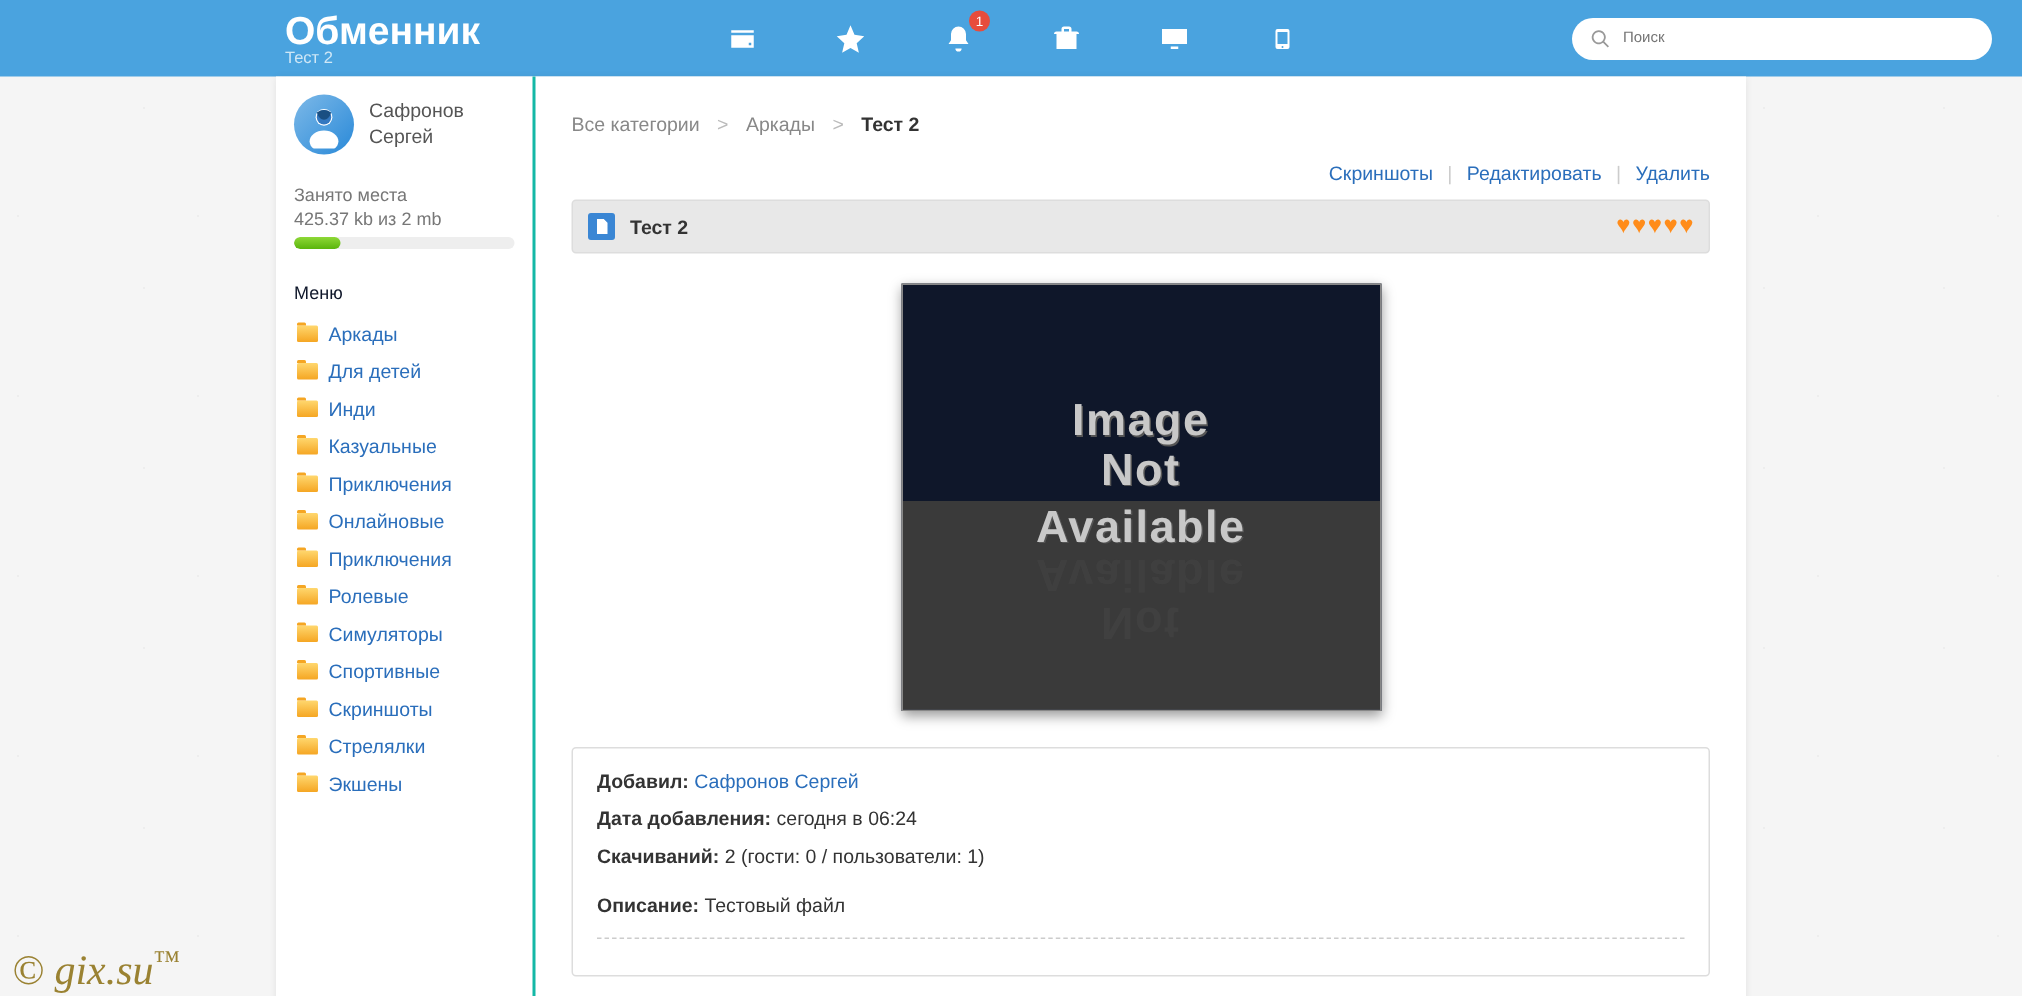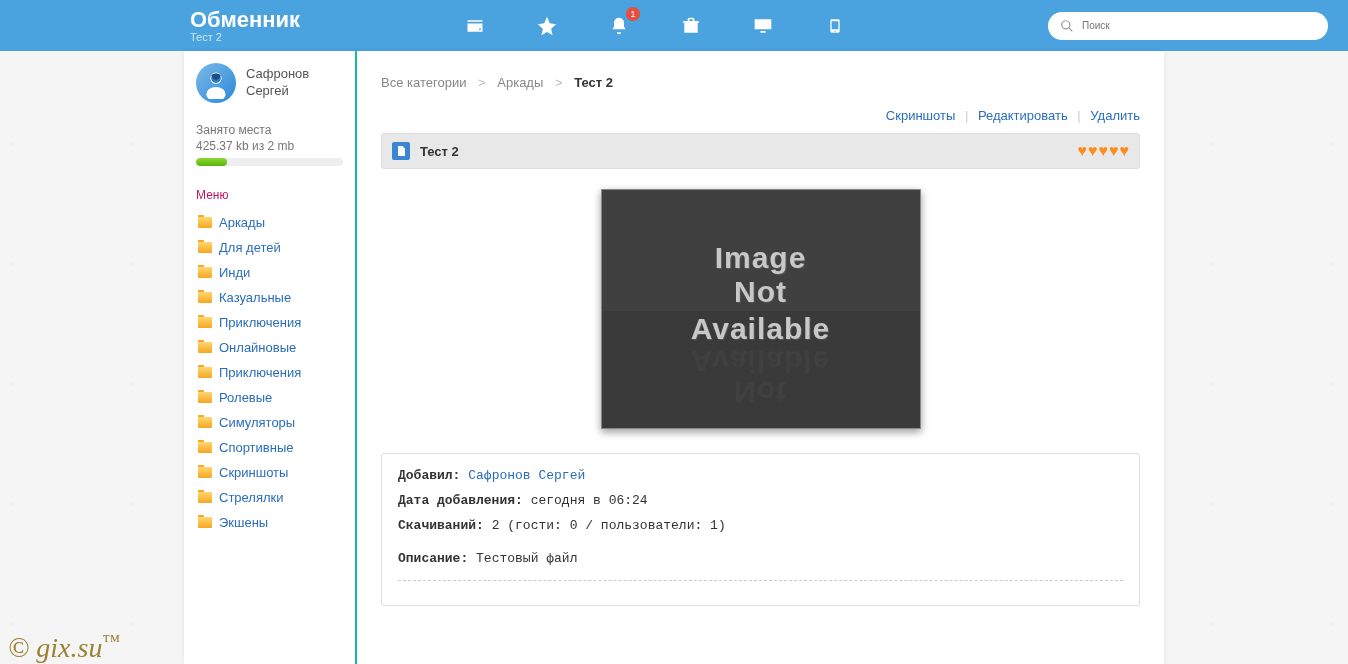--- a/index.html
+++ b/index.html
@@ -10,21 +10,21 @@
   background: #f5f5f5; z-index: -1;
   background-image:
     radial-gradient(circle at 10% 20%, rgba(0,0,0,0.03) 1px, transparent 1px),
     radial-gradient(circle at 80% 60%, rgba(0,0,0,0.03) 1px, transparent 1px);
   background-size: 120px 120px;
 }
 
 
 .topbar { background: #4aa3df; height: 51px; display: flex; align-items: center; padding: 0 20px 0 190px; }
 .logo-block { color: #fff; }
-.logo-title { font-size: 22px; font-weight: bold; line-height: 1; }
+.logo-title { font-size: 26px; font-weight: bold; line-height: 1; }
 .logo-sub { font-size: 11px; color: #cfe7f6; }
 .nav-icons { display: flex; gap: 42px; margin-left: 160px; align-items: center; }
 .nav-icon { color: #fff; cursor: pointer; position: relative; display: flex; align-items: center; justify-content: center; width: 30px; height: 30px; }
 .nav-icon svg { fill: #fff; }
 .badge { position: absolute; top: -4px; right: -6px; background: #e74c3c; color: #fff; font-size: 9px; border-radius: 50%; width: 14px; height: 14px; display: flex; align-items: center; justify-content: center; }
 .search-wrap { margin-left: auto; display: flex; align-items: center; background: #fff; border-radius: 14px; height: 28px; width: 280px; padding: 0 12px; }
 .search-wrap svg { fill: #999; margin-right: 8px; flex-shrink: 0; }
 .search-input { border: none; outline: none; font-size: 10px; width: 100%; color: #666; background: transparent; }
 
 
@@ -38,21 +38,21 @@
 .avatar svg { width: 32px; height: 32px; }
 .user-name { color: #555; font-size: 13px; line-height: 1.3; }
 
 
 .storage-label { color: #777; font-size: 12px; margin-bottom: 2px; }
 .storage-value { color: #777; font-size: 12px; margin-bottom: 5px; }
 .storage-bar { height: 8px; background: #eee; border-radius: 4px; overflow: hidden; margin-bottom: 22px; }
 .storage-fill { height: 100%; background: linear-gradient(#8ed837, #5ab50c); border-radius: 4px; width: 21%; }
 
 
-.menu-title { color: #be185d; font-size: 12px; margin-bottom: 8px; }
+.menu-title { color: #0f172a; font-size: 12px; margin-bottom: 8px; }
 .menu-item { display: flex; align-items: center; gap: 7px; padding: 5px 2px; color: #2a6ebb; font-size: 13px; cursor: pointer; }
 .folder-icon { width: 14px; height: 11px; background: linear-gradient(#ffd76e, #f5a623); border-radius: 1px; position: relative; flex-shrink: 0; }
 .folder-icon::before { content: ''; position: absolute; top: -2px; left: 0; width: 6px; height: 2px; background: #f5a623; border-radius: 1px 1px 0 0; }
 
 
 .breadcrumb { color: #888; font-size: 13px; margin-bottom: 18px; }
 .breadcrumb a { color: #888; text-decoration: none; }
 .breadcrumb .sep { color: #bbb; margin: 0 8px; }
 .breadcrumb .current { color: #333; font-weight: bold; }
 
@@ -63,30 +63,30 @@
 
 
 .titlebar { background: #e8e8e8; border: 1px solid #ddd; border-radius: 3px; padding: 8px 10px; display: flex; align-items: center; margin-bottom: 20px; }
 .titlebar-icon { width: 18px; height: 18px; background: #3a86d4; border-radius: 2px; display: flex; align-items: center; justify-content: center; margin-right: 10px; flex-shrink: 0; }
 .titlebar-icon svg { fill: #fff; }
 .titlebar-text { font-weight: bold; color: #333; }
 .hearts { margin-left: auto; display: flex; gap: 1px; }
 .heart { color: #ff8c1a; font-size: 16px; }
 
 
-.img-placeholder { width: 320px; height: 240px; margin: 10px auto 24px; background: #404040; border: 1px solid #888; box-shadow: 0 3px 8px rgba(0,0,0,0.4); display: flex; flex-direction: column; }
+.img-placeholder { width: 320px; height: 285px; margin: 10px auto 24px; background: #0f172a; border: 1px solid #888; box-shadow: 0 3px 8px rgba(0,0,0,0.4); display: flex; flex-direction: column; }
 .img-top { flex: 1; display: flex; align-items: flex-end; justify-content: center; padding-bottom: 4px; }
 .img-bottom { flex: 1; background: #3a3a3a; display: flex; flex-direction: column; }
 .img-text { color: #c8c8c8; font-family: Arial, sans-serif; font-weight: 900; font-size: 30px; text-align: center; line-height: 1.05; text-shadow: 1px 1px 0 #555; letter-spacing: 1px; }
 .img-text.mid { margin-top: 2px; }
 .img-reflect { color: #4a4a4a; font-family: Arial, sans-serif; font-weight: 900; font-size: 30px; text-align: center; transform: scaleY(-1); opacity: 0.4; line-height: 1.05; letter-spacing: 1px; }
 
 
 .details { border: 1px solid #ddd; border-radius: 3px; padding: 14px 16px; }
-.detail-row { margin-bottom: 10px; font-size: 13px; color: #333; font-family: Liberation Mono, monospace; }
+.detail-row { margin-bottom: 10px; font-size: 13px; color: #333; }
 .detail-row b { font-weight: bold; }
 .detail-row a { color: #2a6ebb; text-decoration: none; }
 .dash-sep { border-top: 1px dashed #ccc; margin: 14px 0 10px; }
 
 
 .watermark { position: fixed; bottom: 0; left: 8px; font-family: Georgia, 'Times New Roman', serif; font-style: italic; font-size: 28px; color: #9a8232; }
 .watermark sup { font-size: 18px; font-style: normal; }
 </style>
 </head>
 <body>

